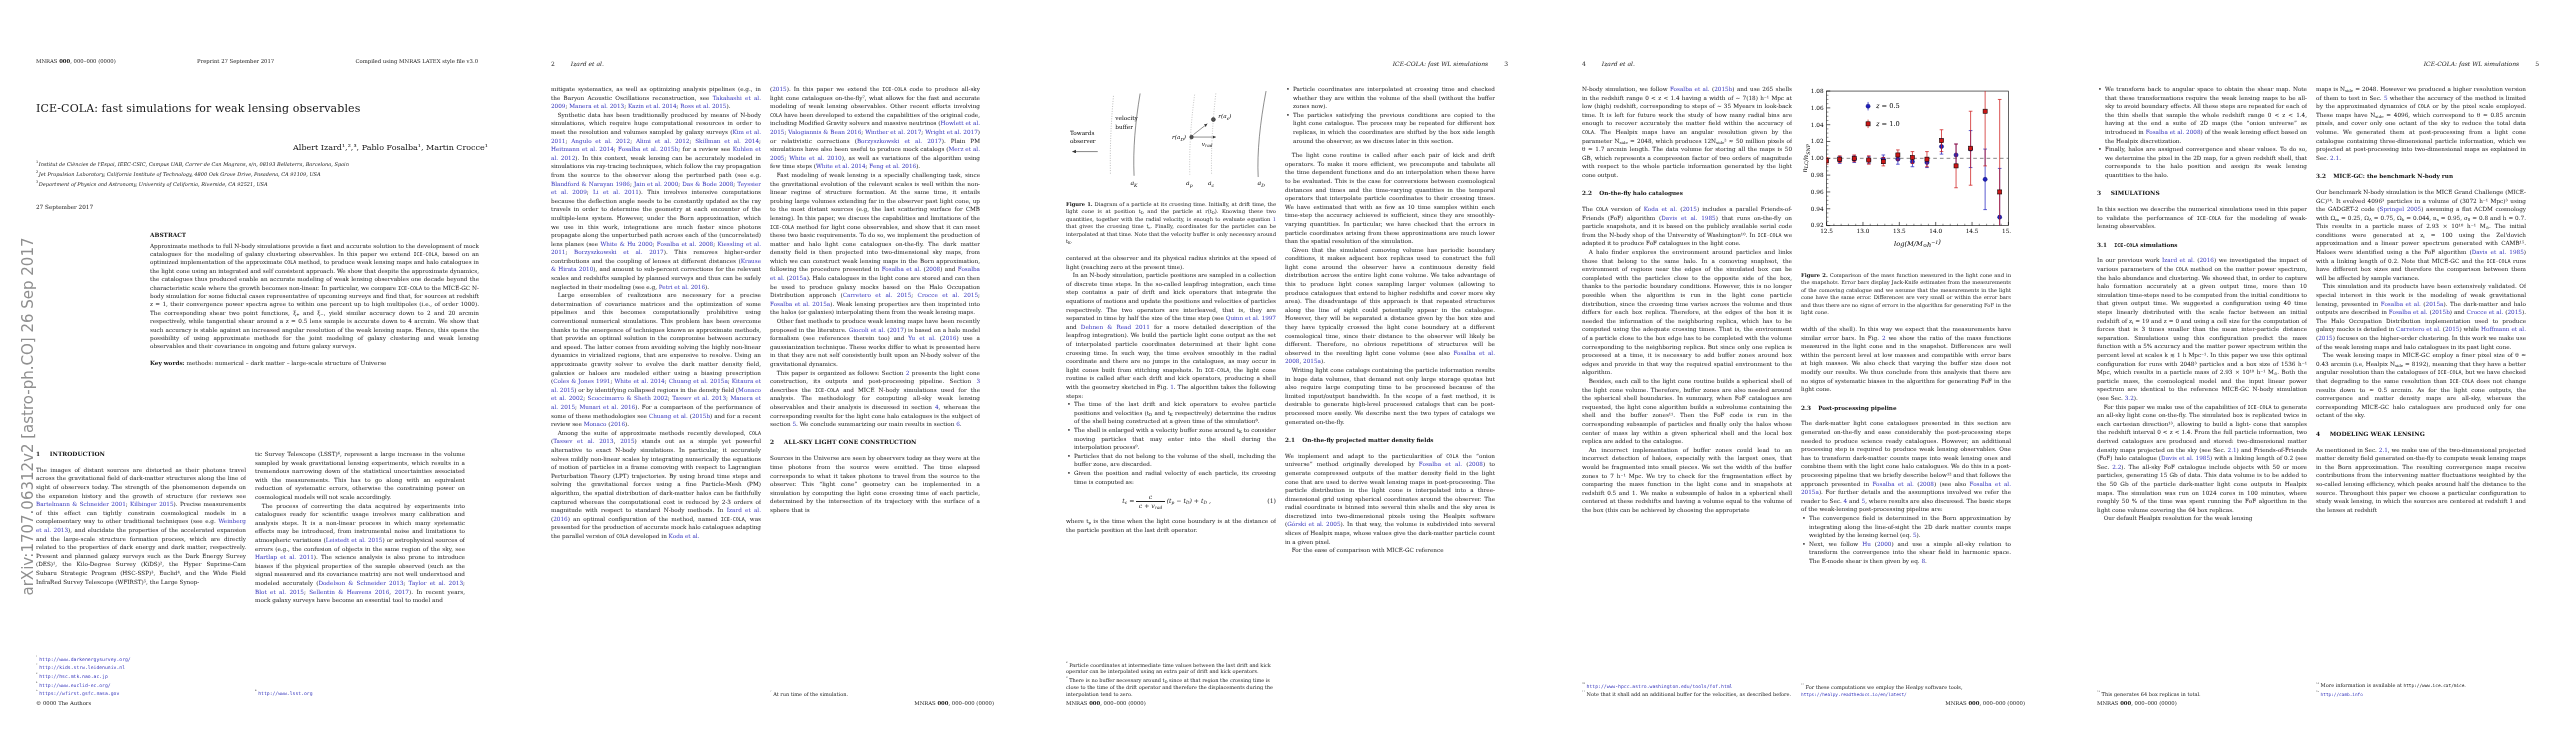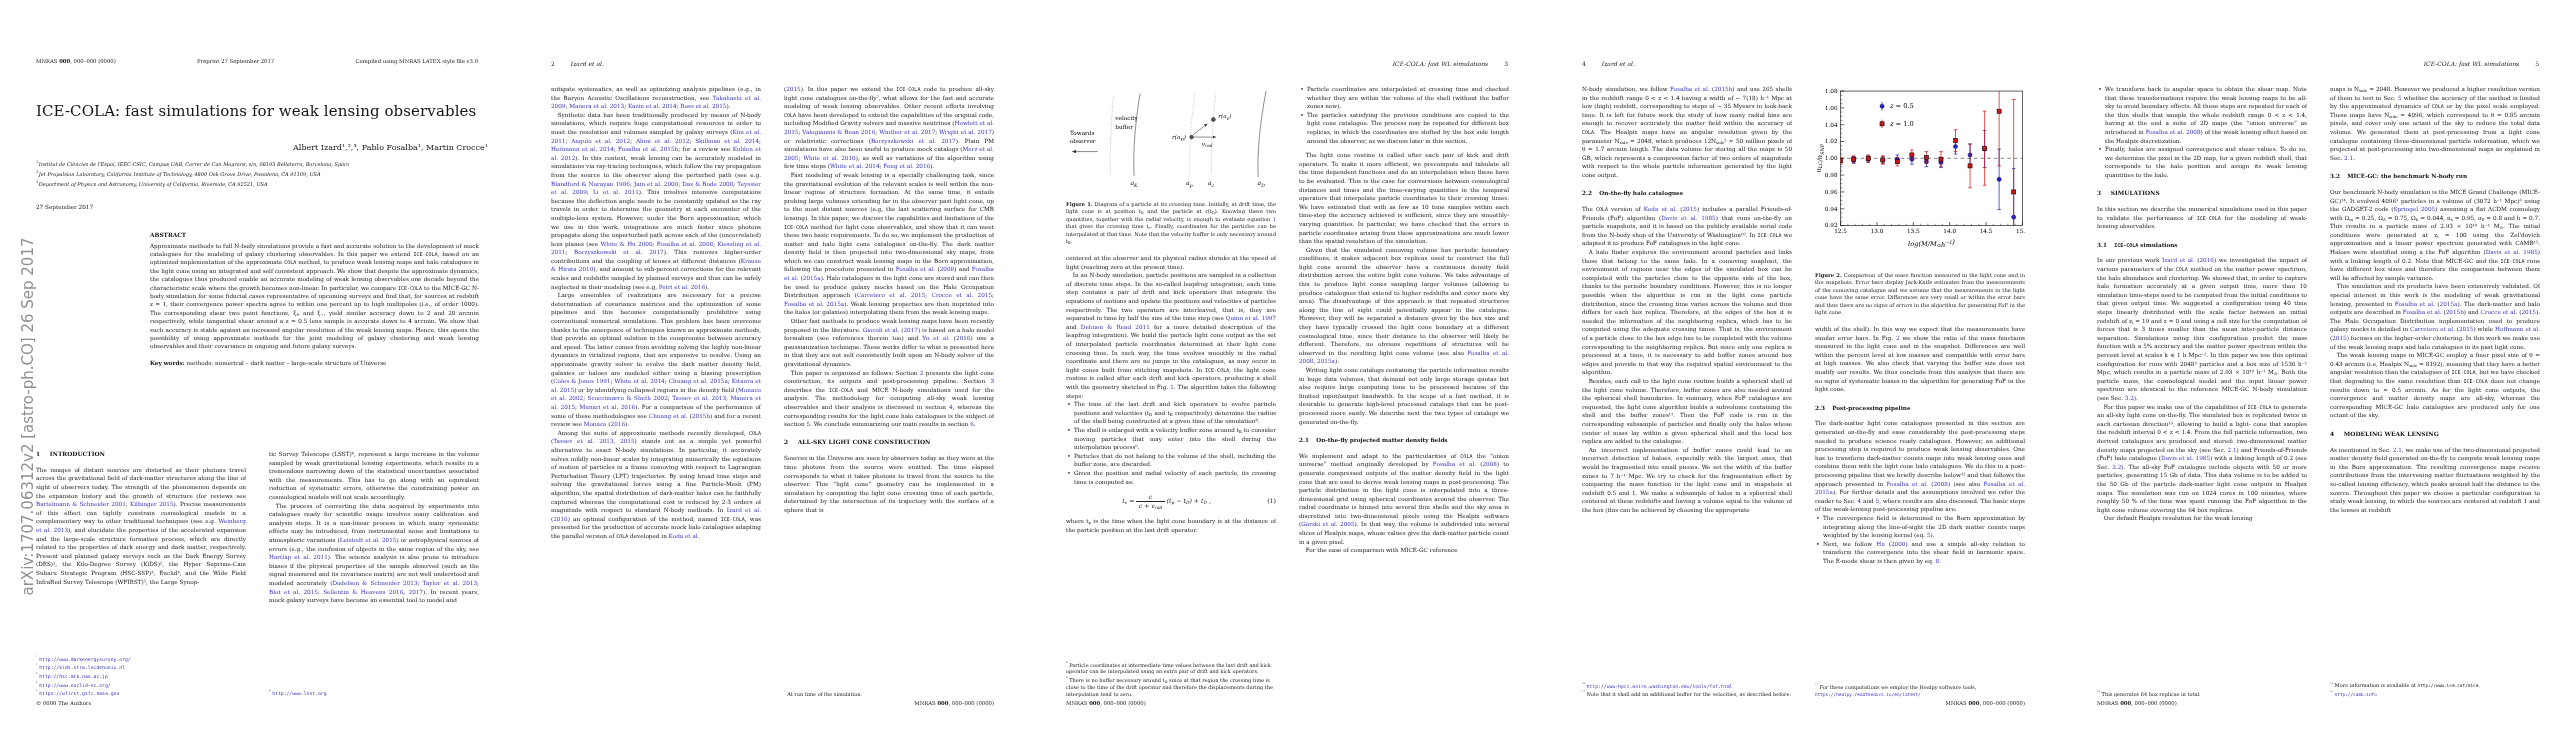--- a/index.html
+++ b/index.html
@@ -12,38 +12,38 @@
   .p1head{position:absolute;top:58px;left:36px;width:442px;display:flex;justify-content:space-between;font-size:5.3px;}
   .rhead{position:absolute;top:60px;left:36px;width:442px;font-size:6px;}
   .rhead .rtitle{font-style:italic;}
   .rhead.even .rnum{margin-right:16px;}
   .rhead.odd{text-align:right;} .rhead.odd .rnum{margin-left:16px;}
   .pgfoot{position:absolute;top:700px;font-size:5.3px;}
   .pgfoot.fl{left:36px}.pgfoot.fr{right:36px}
   .jb{font-weight:bold;}
 
   
-  .title{position:absolute;top:102px;left:36px;width:450px;font-size:15px;letter-spacing:0.1px;}
+  .title{position:absolute;top:102px;left:36px;width:450px;font-size:11px;letter-spacing:0.1px;}
   .authors{position:absolute;top:143px;left:38px;width:450px;font-size:8px;text-align:right;}
   .affils{position:absolute;top:158px;left:36px;width:450px;font-size:5px;line-height:8.1px;}
   .affil i{font-style:italic;}
   .affil sup{font-size:70%;margin-right:0.6px;}
   .date{position:absolute;top:204px;left:36px;font-size:5.7px;}
   .absblock{position:absolute;top:232px;left:150px;width:329px;}
   .abshead{font-weight:bold;font-size:5.8px;margin-bottom:3.6px;}
   .abstext{font-size:5.7px;line-height:8.4px;text-align:justify;}
   .kw{margin-top:8.5px;font-size:5.7px;line-height:8.4px;text-align:justify;}
   .kw .kwlab{font-weight:bold;}
   .copyright{position:absolute;top:700px;left:36px;font-size:5.3px;}
   .arxiv{position:absolute;left:19.4px;top:651px;width:469px;transform-origin:0 0;transform:rotate(-90deg);
          text-align:center;color:#8f8f8f;font-size:15px;font-family:"DejaVu Sans",sans-serif;}
 
   
   .col{position:absolute;width:210px;text-align:justify;font-size:5.7px;line-height:8.6px;overflow:hidden;}
-  .colL{left:36px}.colR{left:269px}
+  .colL{left:36px}.colR{left:255px}
   .bodycol{top:85px;height:614px;}
   .p1col{top:450px;height:248px;}
   .col p{margin:0;}
   .col p.ind{text-indent:6.7px;}
   .bullet{position:relative;padding-left:8px;margin:0;}
   .bullet::before{content:"•";position:absolute;left:1.2px;}
   .sechead{font-weight:bold;font-size:5.9px;text-align:left;margin:9.7px 0 7.3px 0;}
   .sechead.first{margin-top:0;}
   .sechead .num{margin-right:9.7px;}
   .subhead{font-weight:bold;font-size:5.7px;text-align:left;margin:9.7px 0 7.3px 0;}

